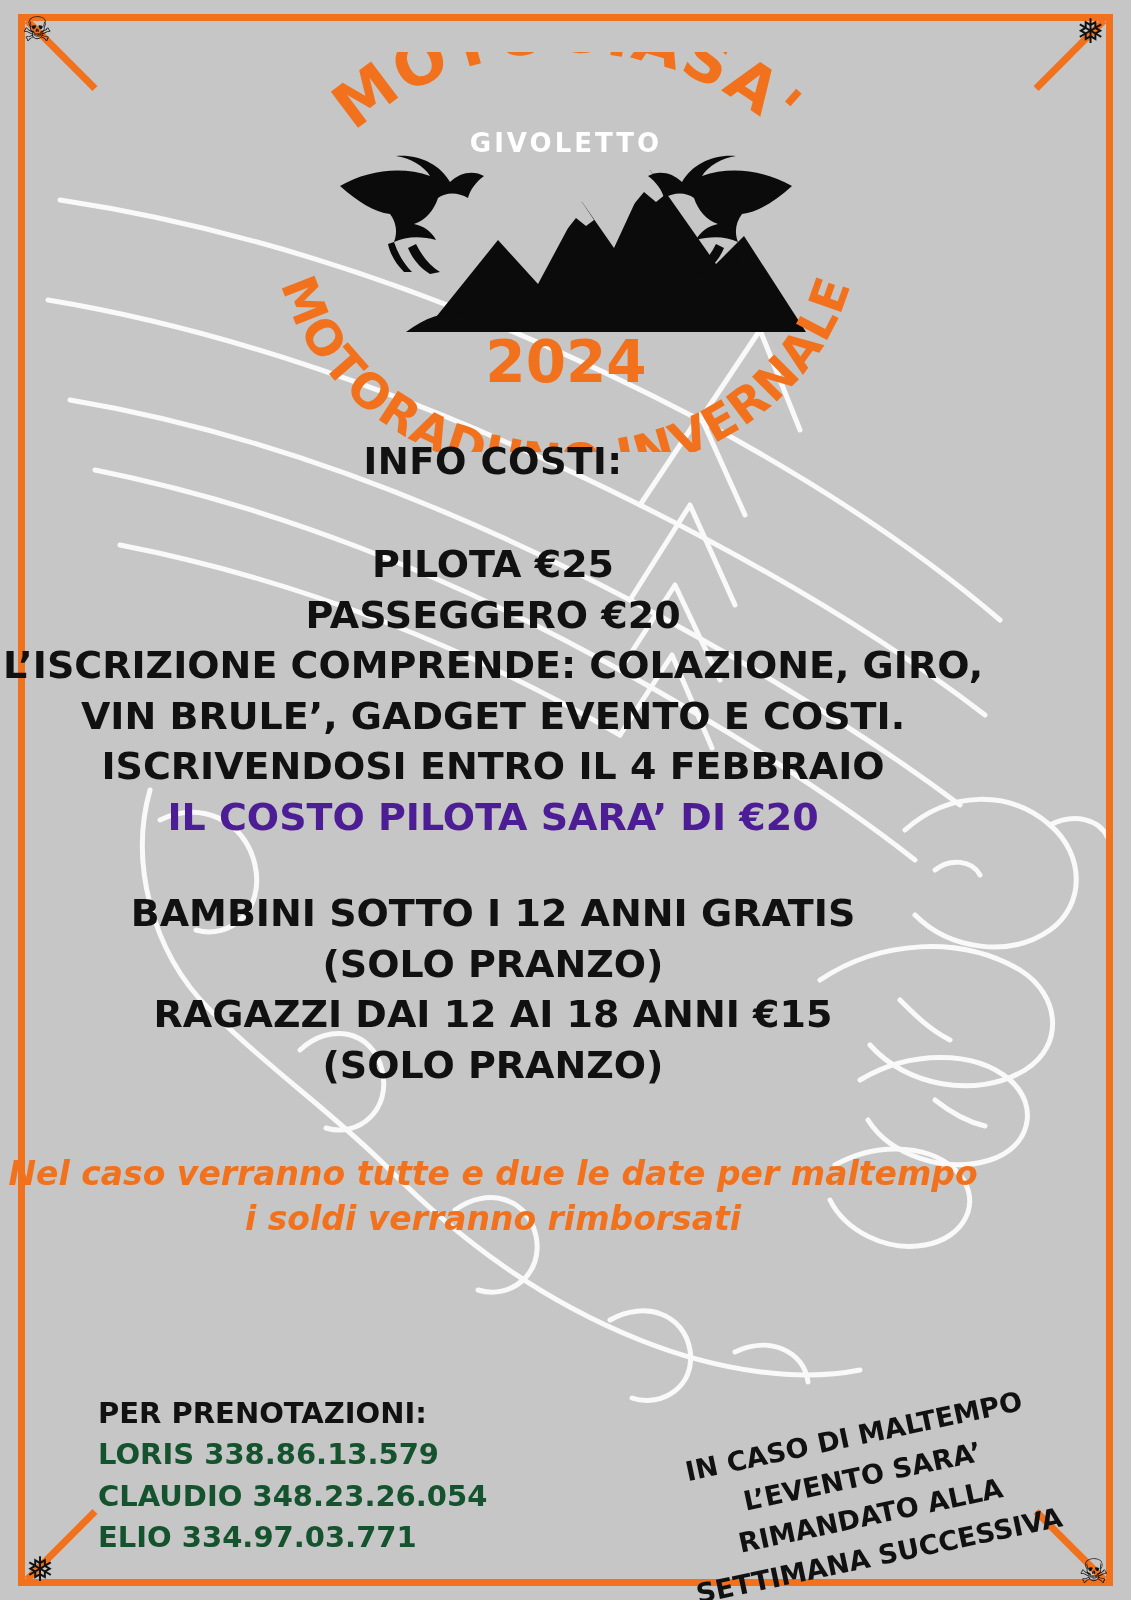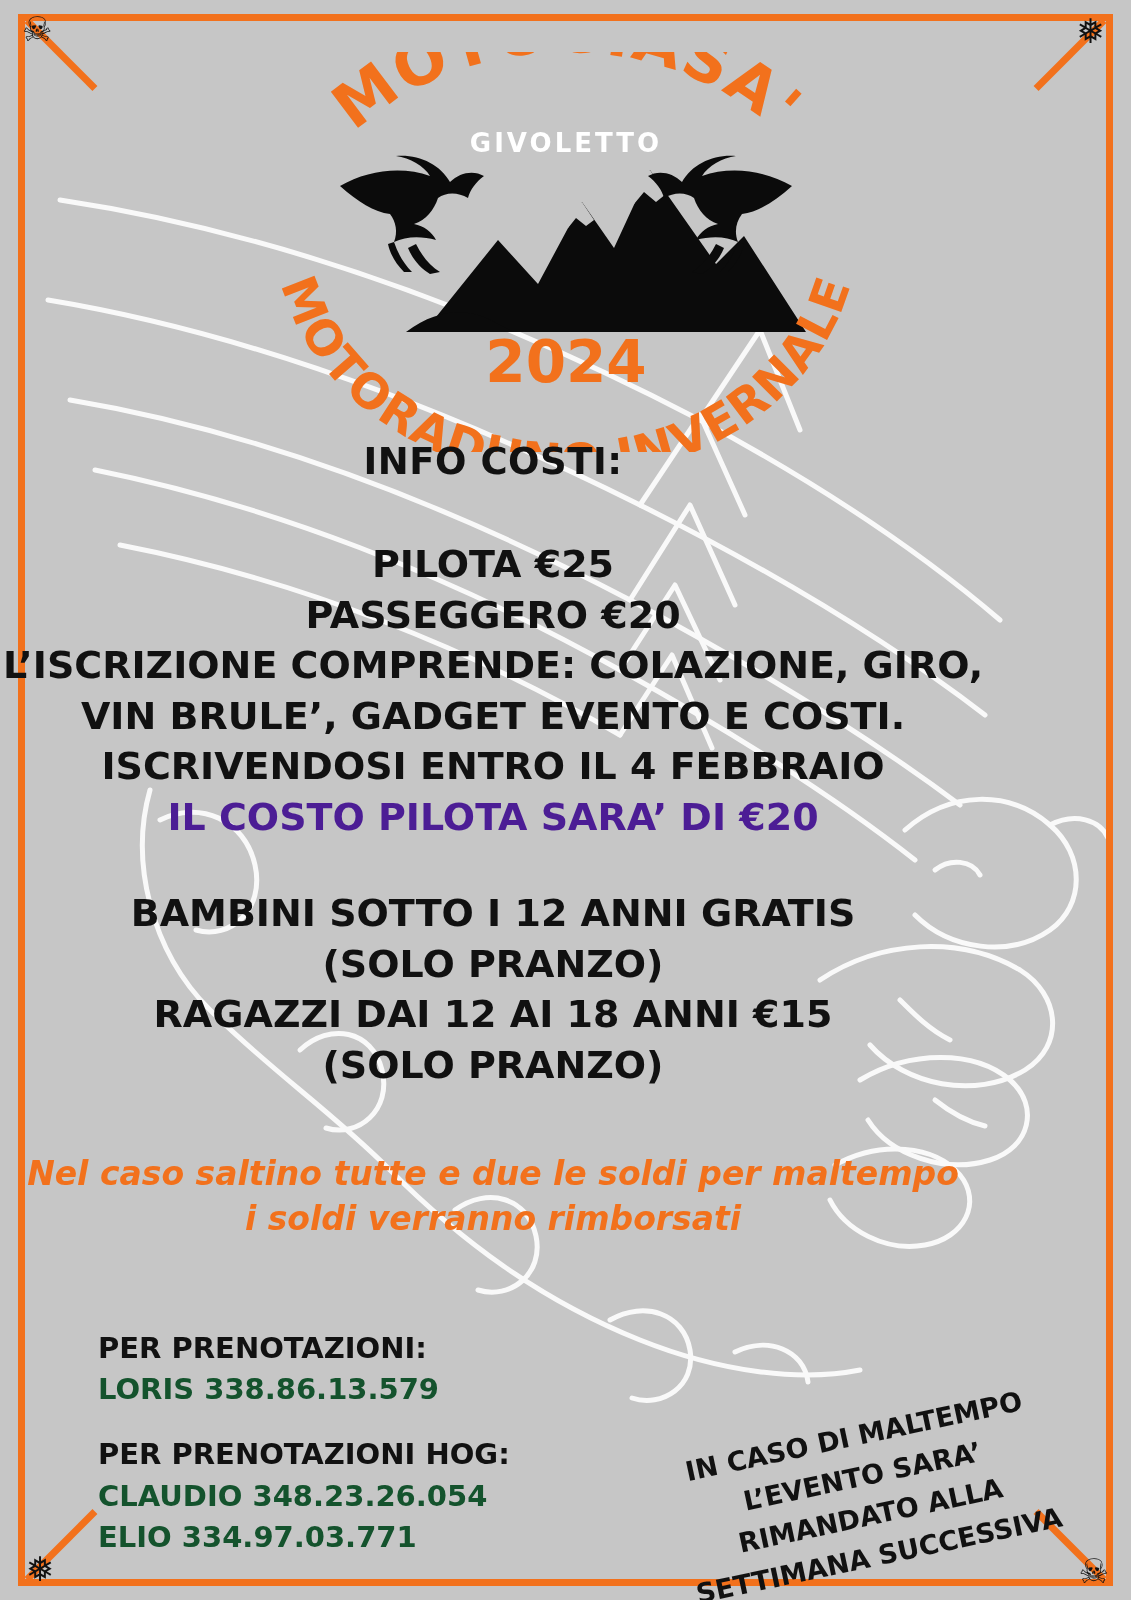--- a/index.html
+++ b/index.html
@@ -138,21 +138,21 @@
   .contacts {
     position: absolute;
     left: 98px;
     bottom: 42px;
     z-index: 5;
     text-align: left;
     font-size: 29px;
     font-weight: bold;
     line-height: 1.42;
   }
-  .contacts .lbl { color: #111; margin-top: 24px; }
+  .contacts .lbl { color: #111; }
   .contacts .num { color: #14532d; }
 
   
   .weather-note {
     position: absolute;
     right: 52px;
     bottom: 66px;
     z-index: 5;
     width: 400px;
     text-align: center;
@@ -288,29 +288,28 @@
     </div>
 
     <div class="kids">
       <div>BAMBINI SOTTO I 12 ANNI GRATIS</div>
       <div>(SOLO PRANZO)</div>
       <div>RAGAZZI DAI 12 AI 18 ANNI €15</div>
       <div>(SOLO PRANZO)</div>
     </div>
 
     <div class="refund">
-      <div>Nel caso saltino tutte e due le soldi per maltempo</div>
+      <div>Nel caso verranno tutte e due le date per maltempo</div>
       <div>i soldi verranno rimborsati</div>
     </div>
   </div>
 
   <div class="contacts">
     <div class="lbl">PER PRENOTAZIONI:</div>
     <div class="num">LORIS 338.86.13.579</div>
-    <div class="lbl">PER PRENOTAZIONI HOG:</div>
     <div class="num">CLAUDIO 348.23.26.054</div>
     <div class="num">ELIO 334.97.03.771</div>
   </div>
 
   <div class="weather-note">
     <div>IN CASO DI MALTEMPO</div>
     <div>L’EVENTO SARA’</div>
     <div>RIMANDATO ALLA</div>
     <div>SETTIMANA SUCCESSIVA</div>
   </div>

